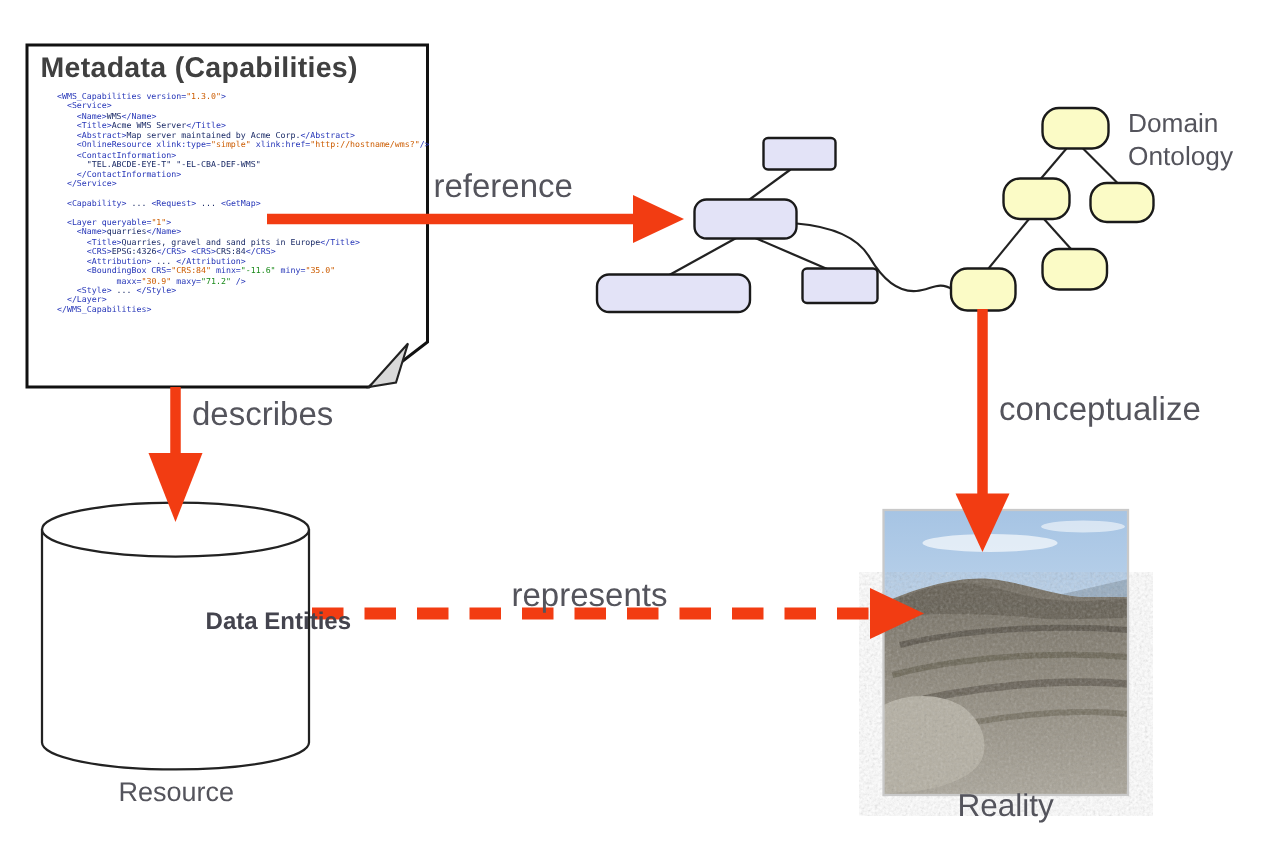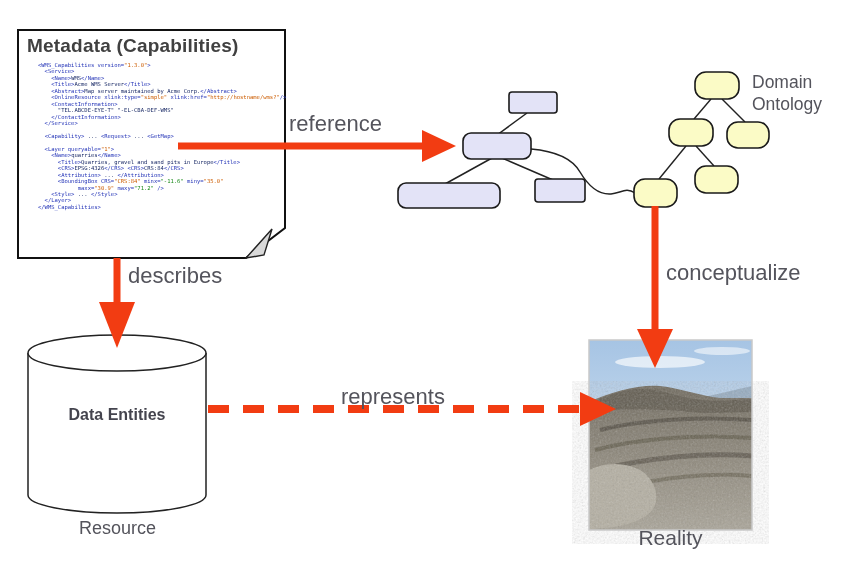--- a/index.html
+++ b/index.html
@@ -18,21 +18,21 @@
   .c-b{color:#2636b8;} 
   .c-k{color:#1a2a66;} 
   .c-o{color:#cc5c00;} 
   .c-g{color:#1a8a1a;} 
   .lbl{font-size:22px;color:#54545c;}
   .lbl-reference{left:289px;top:111px;}
   .lbl-describes{left:128px;top:263px;}
   .lbl-conceptualize{left:666px;top:260px;}
   .lbl-represents{left:341px;top:368px;margin-top:16px;}
   .ontology-caption{left:752px;top:71px;font-size:17.5px;line-height:22px;color:#54545c;}
-  .db-label{left:28px;top:406px;width:178px;text-align:center;font-size:16px;font-weight:bold;color:#44444e;}
+  .db-label{left:28px;top:406px;width:178px;text-align:right;font-size:16px;font-weight:bold;color:#44444e;padding-left:28px;}
   .caption-resource{left:40px;top:518px;width:155px;text-align:center;font-size:18px;color:#54545c;}
   .caption-reality{left:589px;top:526px;width:163px;text-align:center;font-size:21px;color:#54545c;}
 </style>
 </head>
 <body>
 
 <div class="stage">
 
   <svg class="layer" width="843" height="576" viewBox="0 0 843 576">
     <defs>

